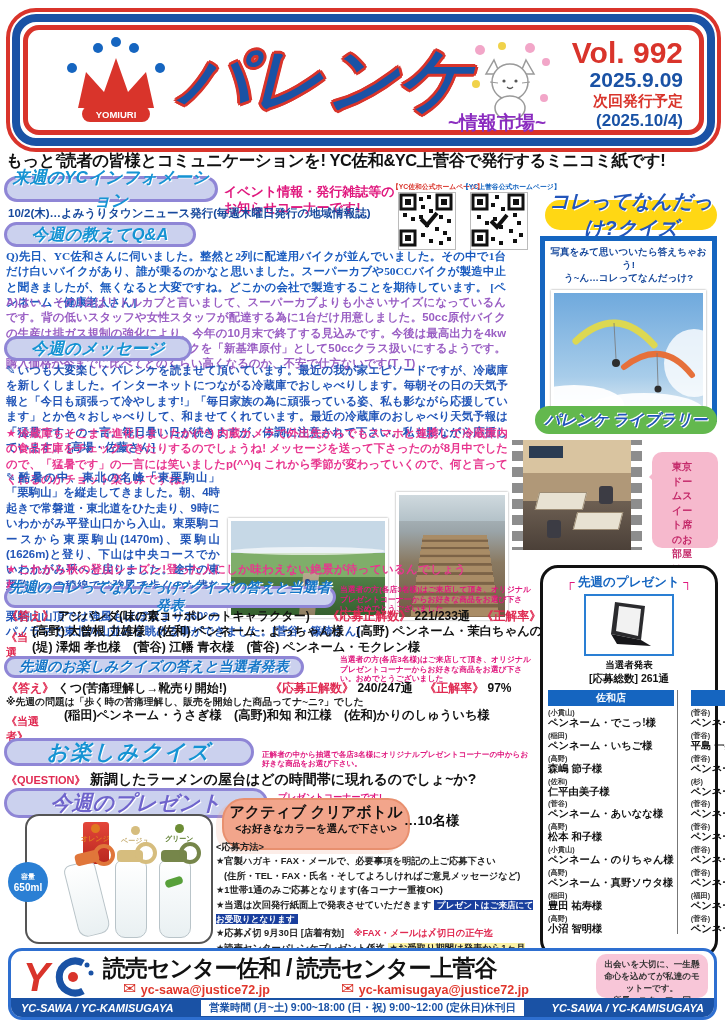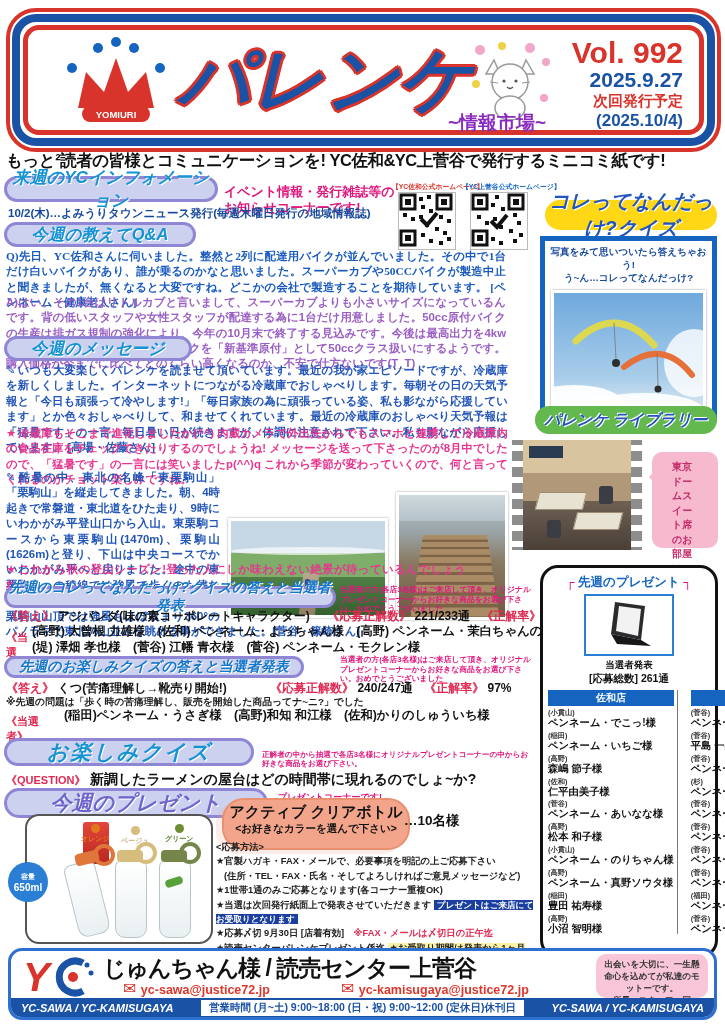--- a/index.html
+++ b/index.html
@@ -133,21 +133,21 @@
           <circle cx="36" cy="41" r="1.6" fill="#555"></circle>
               <circle cx="48" cy="41" r="1.6" fill="#555"></circle>
           <path d="M39 47 q3 3 6 0" stroke="#555" stroke-width="1.2" fill="none"></path>
           <line x1="22" y1="42" x2="30" y2="43" stroke="#9a9a9a"></line>
               <line x1="54" y1="43" x2="62" y2="42" stroke="#9a9a9a"></line>
         </svg>
       </div>
 
       <div class="abs" style="right:16px;top:8px;text-align:right;">
         <div class="vol">Vol. 992</div>
-        <div class="hdate">2025.9.27</div>
+        <div class="hdate">2025.9.09</div>
         <div class="nextl">次回発行予定</div>
         <div class="nextd">(2025.10/4)</div>
       </div>
       <div class="abs ichiba" style="left:420px;top:80px;">~情報市場~</div>
     </div>
       </div>
   </div>
   <div class="abs tagline" style="left:6px;top:150px;width:715px;">もっと²読者の皆様とコミュニケーションを! YC佐和&amp;YC上菅谷で発行するミニコミ紙です!</div>
 
   <div class="abs pill" style="left:4px;top:176px;width:214px;height:26px;font-size:17px;">来週のYCインフォメーション</div>
@@ -464,21 +464,21 @@
   <div class="abs footer" style="left:8px;top:948px;width:709px;height:72px;">
     <div class="abs" style="left:10px;top:4px;width:74px;height:44px;">
       <svg width="74" height="44" viewBox="0 0 74 44">
         <text x="2" y="36" font-size="40" font-weight="bold" font-style="italic" fill="#d9342b" font-family="Liberation Sans, sans-serif">Y</text>
         <path d="M62 8 A16 16 0 1 0 62 36" stroke="#1a52a5" stroke-width="7" fill="none"></path>
         <circle cx="52" cy="22" r="5" fill="#d9342b"></circle>
         <circle cx="66" cy="10" r="2.5" fill="#1a52a5"></circle>
           <circle cx="70" cy="18" r="2.5" fill="#1a52a5"></circle>
       </svg>
     </div>
-    <div class="abs store-names" style="left:92px;top:2px;">じゅんちゃん様 / 読売センター上菅谷</div>
+    <div class="abs store-names" style="left:92px;top:2px;">読売センター佐和 / 読売センター上菅谷</div>
     <div class="abs" style="left:112px;top:28px;">
       <span style="color:#d9342b;">✉</span>
       <span class="email">yc-sawa@justice72.jp</span>
     </div>
     <div class="abs" style="left:330px;top:28px;">
       <span style="color:#d9342b;">✉</span>
       <span class="email">yc-kamisugaya@justice72.jp</span>
     </div>
     <div class="abs" style="left:92px;top:44px;white-space:nowrap;">
       <span style="font-size:9px;color:#555;font-weight:bold;">〒312-0002</span>

